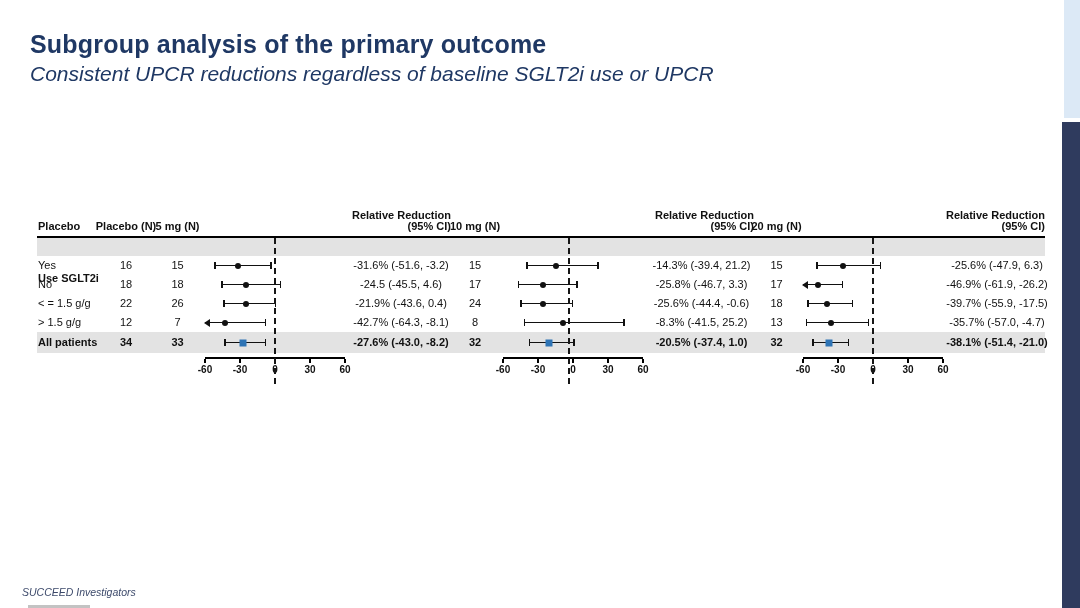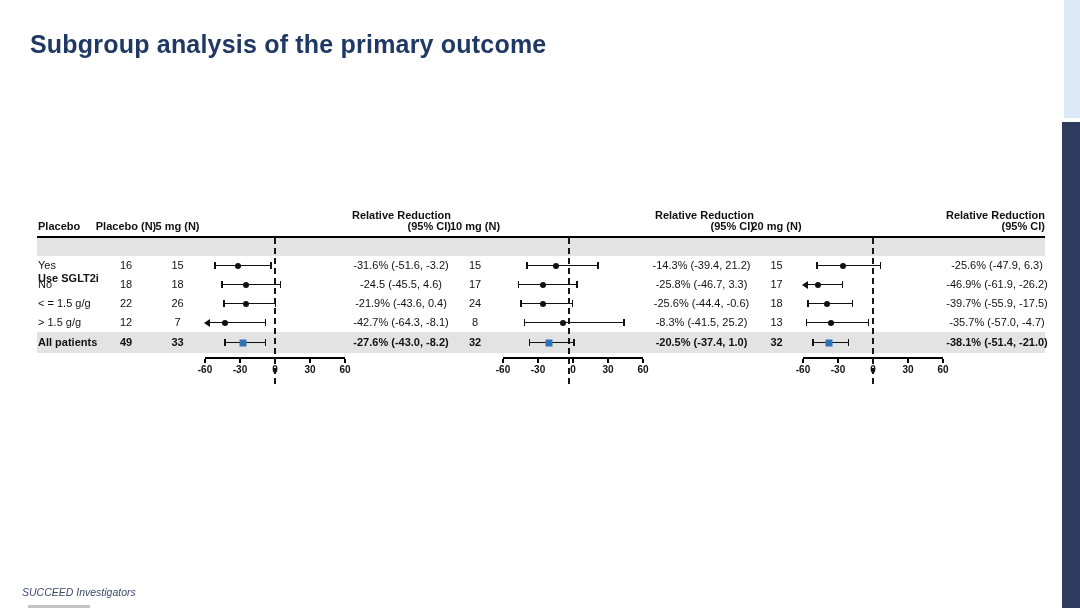--- a/index.html
+++ b/index.html
@@ -54,20 +54,21 @@
   .zline { position:absolute; top:32px; height:146px; width:0; border-left:2px dashed #161616; }
   .z1 { left:237px; } .z2 { left:531px; } .z3 { left:835px; }
 </style>
 </head>
 <body>
 
 <div class="stage">
 
   <div class="titleblock">
     <div class="title">Subgroup analysis of the primary outcome</div>
+    <div class="subtitle">Consistent UPCR reductions regardless of baseline SGLT2i use or UPCR</div>
   </div>
 
   <div class="strip-blue"></div>
   <div class="strip-navy"></div>
   <div class="bottom-sliver"></div>
 
   <div class="table">
     <div class="grid header">
       <div class="c left">Placebo</div>
       <div class="c">Placebo (N)</div>
@@ -226,21 +227,21 @@
               <div class="bar" style="left: 2.5%; width: 44.4167%;"></div>
               <div class="cap" style="left: 2.5%;"></div>
               <div class="cap" style="left: 46.9167%;"></div>
               <div class="dot" style="left: 20.25%;"></div>
             </div>
           </div>
           <div class="c ">-35.7% (-57.0, -4.7)</div>
         </div>
         <div class="grid row total">
           <div class="c left">All patients</div>
-          <div class="c ">49</div>
+          <div class="c ">34</div>
           <div class="c ">33</div>
           <div class="c plotcell">
             <div class="track">
               <div class="bar" style="left: 14.1667%; width: 29%;"></div>
               <div class="cap" style="left: 14.1667%;"></div>
               <div class="cap" style="left: 43.1667%;"></div>
               <div class="sq" style="left: 27%;"></div>
             </div>
           </div>
           <div class="c ">-27.6% (-43.0, -8.2)</div>

